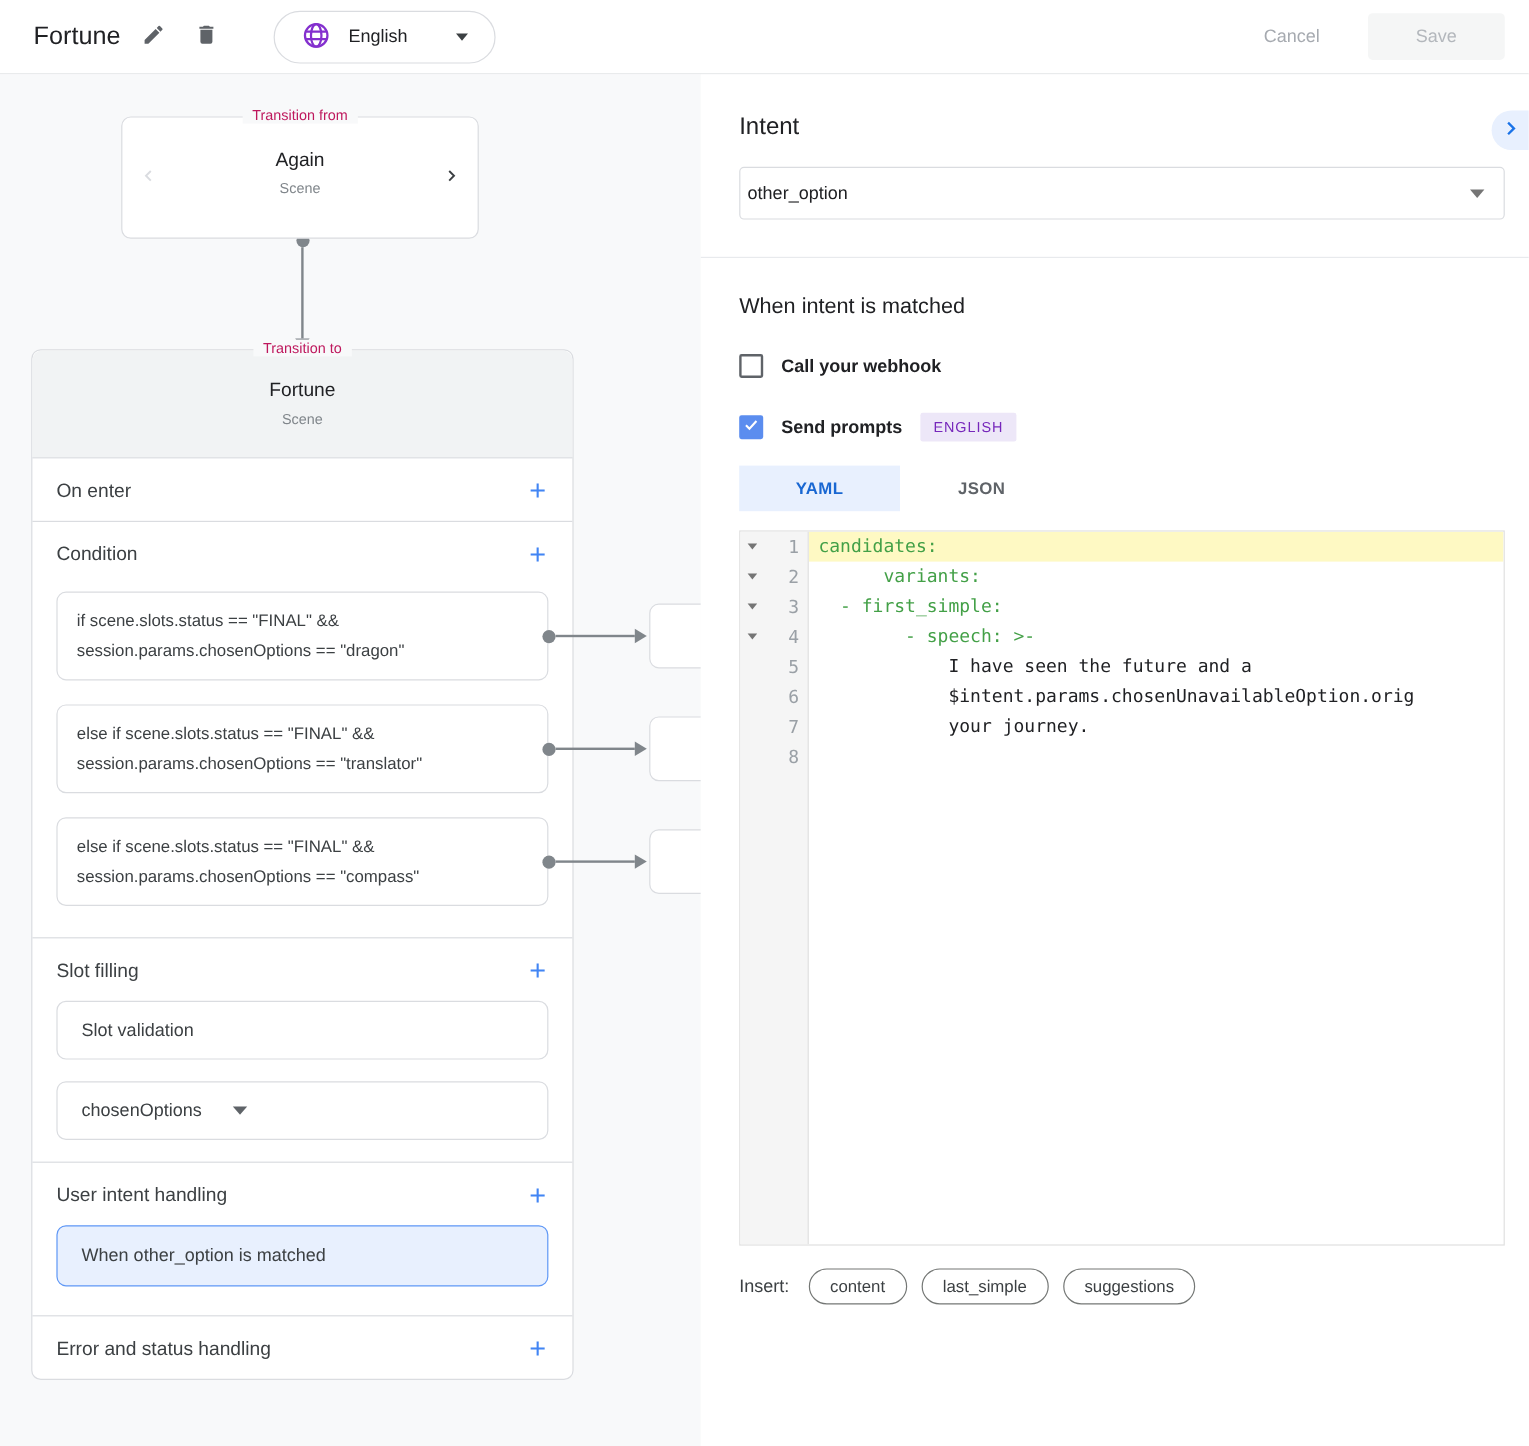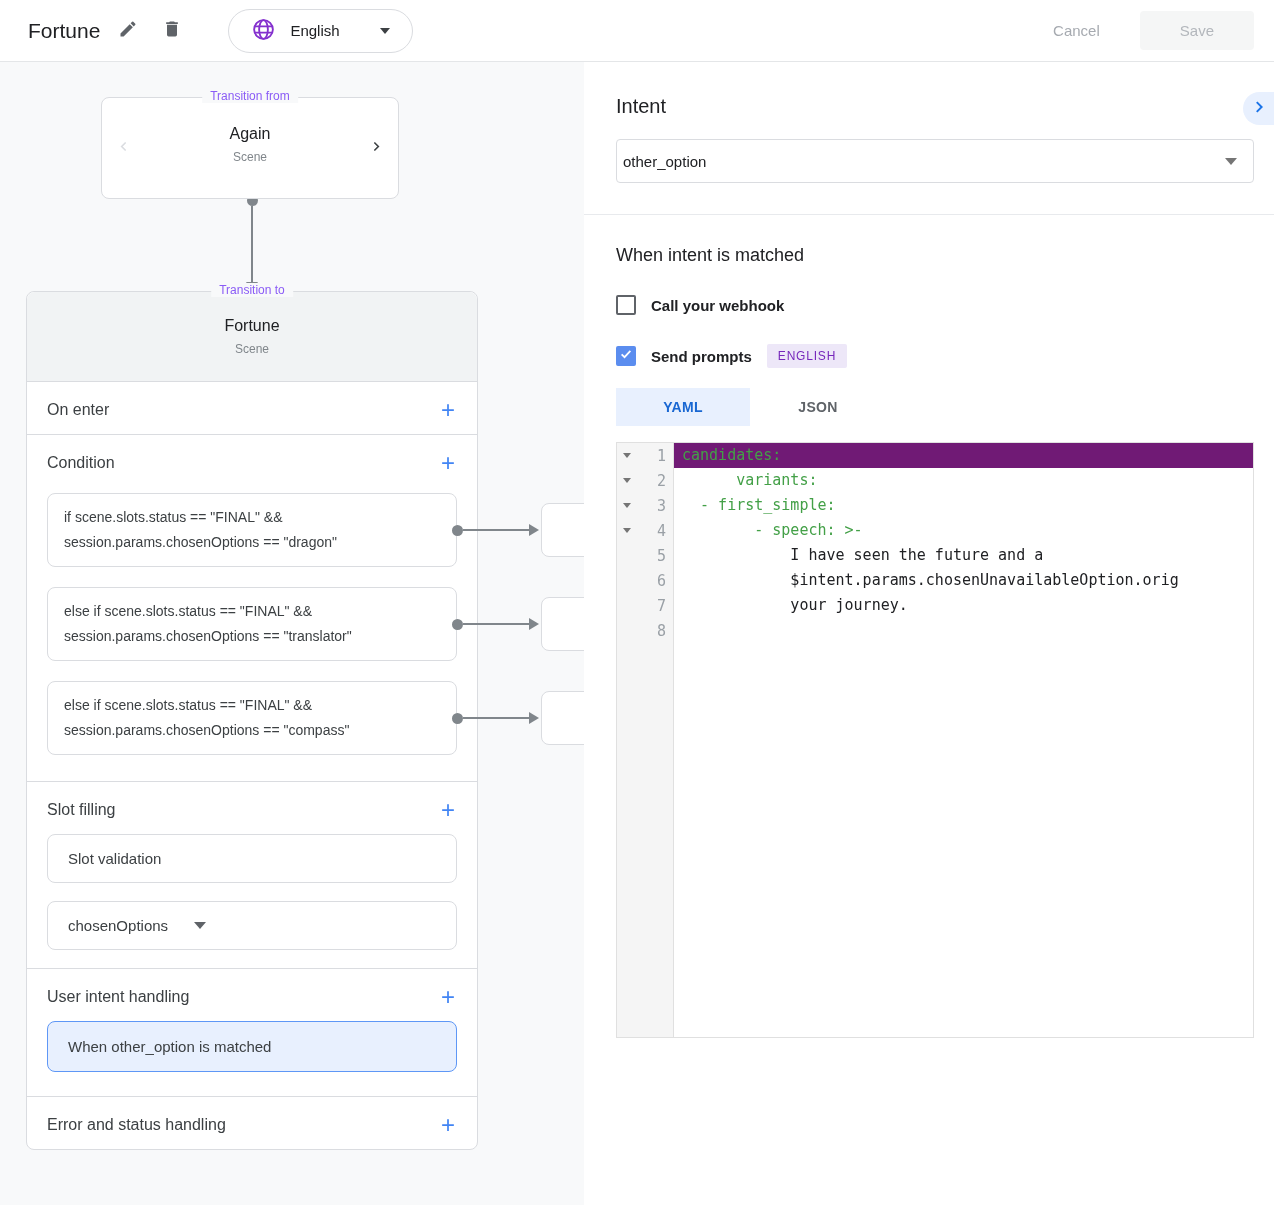--- a/index.html
+++ b/index.html
@@ -25,21 +25,21 @@
               padding:11px 40px; margin-left:16px; cursor:default; font-family:inherit; }
 
   
   .content { display:flex; height:1143px; }
   .left-panel { width:584px; background:#f8f9fa; overflow:hidden; position:relative; flex:none; }
   .right-panel { flex:1; background:#fff; position:relative; padding:0 20px 0 32px; }
 
   
   .flow-card { position:relative; background:#fff; border:1px solid #dadce0; border-radius:8px; }
   .legend { position:absolute; top:-9px; left:50%; transform:translateX(-50%); background:#f8f9fa;
-            padding:0 8px; font-size:12px; color:#8b5cf6; white-space:nowrap;text-align:right; }
+            padding:0 8px; font-size:12px; color:#be185d; white-space:nowrap;text-align:right; }
   .from-card { margin:35px 0 0 101px; width:298px; height:102px; text-align:center; padding-top:27px; }
   .scene-name { font-size:16px; color:#202124; }
   .scene-type { font-size:12px; color:#80868b; margin-top:7px; }
   .nav-chevron { position:absolute; top:50%; transform:translateY(-50%); background:none; border:none;
                  cursor:pointer; display:flex; }
   .nav-prev { left:14px; } .nav-next { right:14px; }
 
   .connector { width:452px; margin-left:26px; height:92px; display:flex; flex-direction:column; align-items:center; }
   .conn-dot { width:11px; height:11px; border-radius:50%; background:#80868b; margin-top:-4px; }
   .conn-line { width:2px; flex:1; background:#80868b; }
@@ -105,21 +105,21 @@
   .gutter { width:57px; background:#f5f5f5; border-right:1px solid #e0e0e0; flex:none; }
   .gutter-row { height:25px; display:flex; align-items:center; }
   .fold-cell { width:16px; padding-left:6px; display:flex; }
   .fold-icon { width:0; height:0; border-left:4px solid transparent; border-right:4px solid transparent;
                border-top:5px solid #757575; cursor:pointer; }
   .lnum { flex:1; text-align:right; padding-right:7px; font-family:"DejaVu Sans Mono", monospace;
           font-size:15px; color:#9aa0a6; }
   .code-area { flex:1; overflow:hidden; }
   .code-row { height:25px; line-height:25px; font-family:"DejaVu Sans Mono", monospace; font-size:15px;
               white-space:pre; padding-left:8px; }
-  .code-row.active { background:#701a75; }
+  .code-row.active { background:#fef9c3; }
   .tok-key { color:#43a047; }
   .tok-plain { color:#202124; }
 
   .insert-row { margin-top:19px; display:flex; align-items:center; }
   .insert-label { font-size:15px; color:#3c4043; margin-right:16px; }
   .chip { border:1px solid #747775; border-radius:16px; background:#fff; padding:6px 17px; font-size:14px;
           color:#3c4043; cursor:pointer; margin-right:12px; font-family:inherit; }
 </style>
 </head>
 <body>
@@ -369,15 +369,21 @@
           <div class="code-row tok-key">      variants:</div>
           <div class="code-row tok-key">  - first_simple:</div>
           <div class="code-row tok-key">        - speech: &gt;-</div>
           <div class="code-row tok-plain">            I have seen the future and a</div>
           <div class="code-row tok-plain">            $intent.params.chosenUnavailableOption.orig</div>
           <div class="code-row tok-plain">            your journey.</div>
           <div class="code-row tok-plain"></div>
         </div>
       </div>
 
+      <div class="insert-row">
+        <span class="insert-label">Insert:</span>
+        <button class="chip">content</button>
+        <button class="chip">last_simple</button>
+        <button class="chip">suggestions</button>
+      </div>
     </div>
   </div>
 </div>
 
 </body></html>

